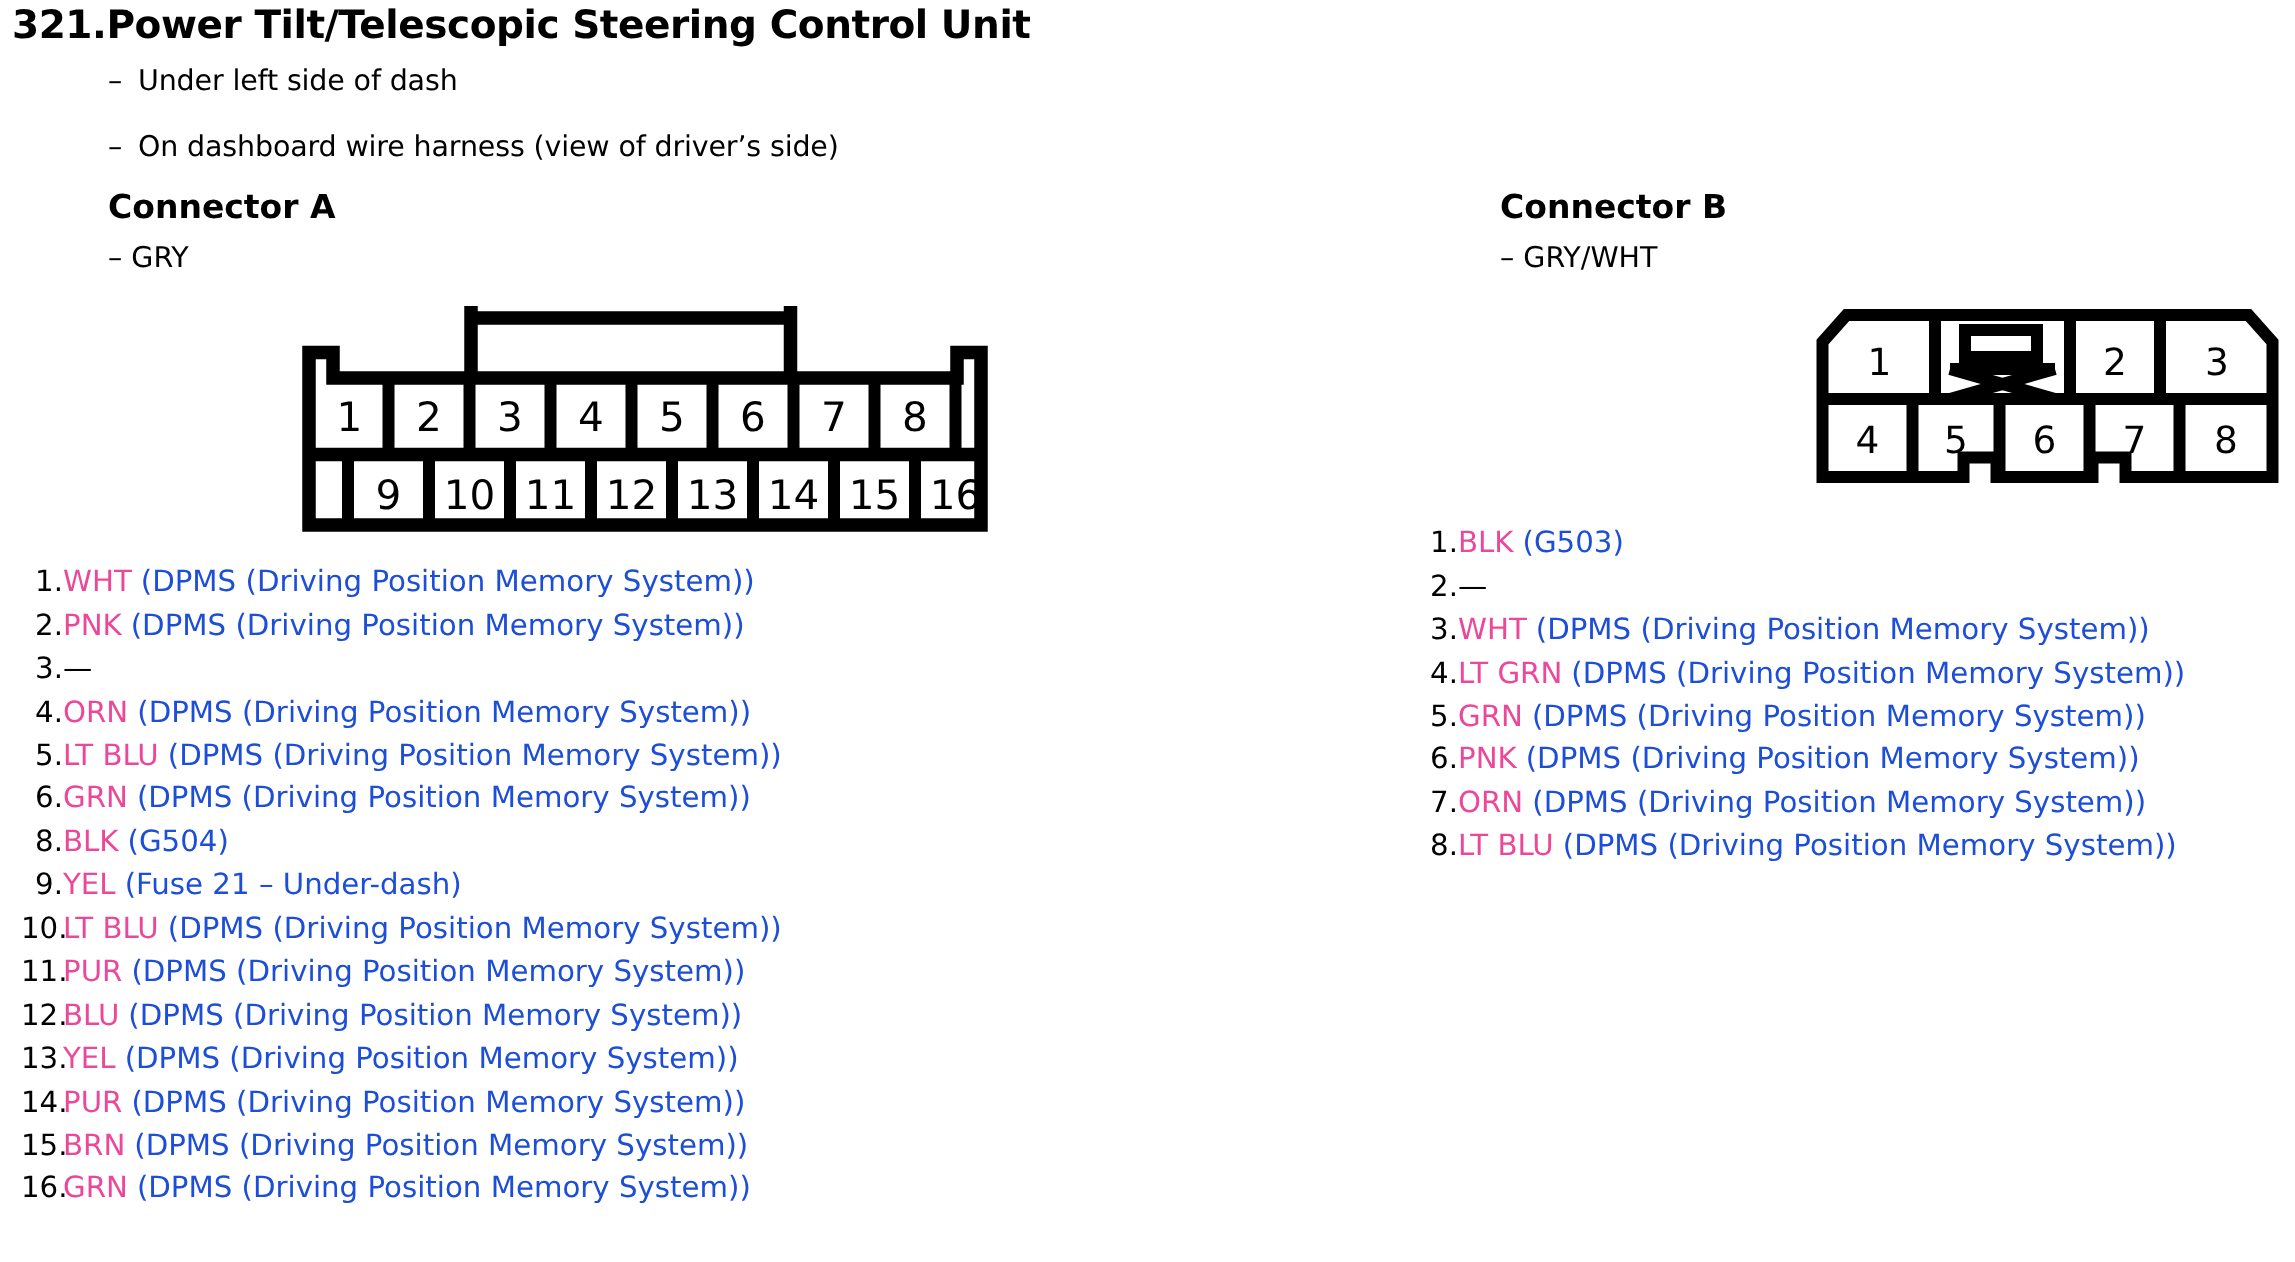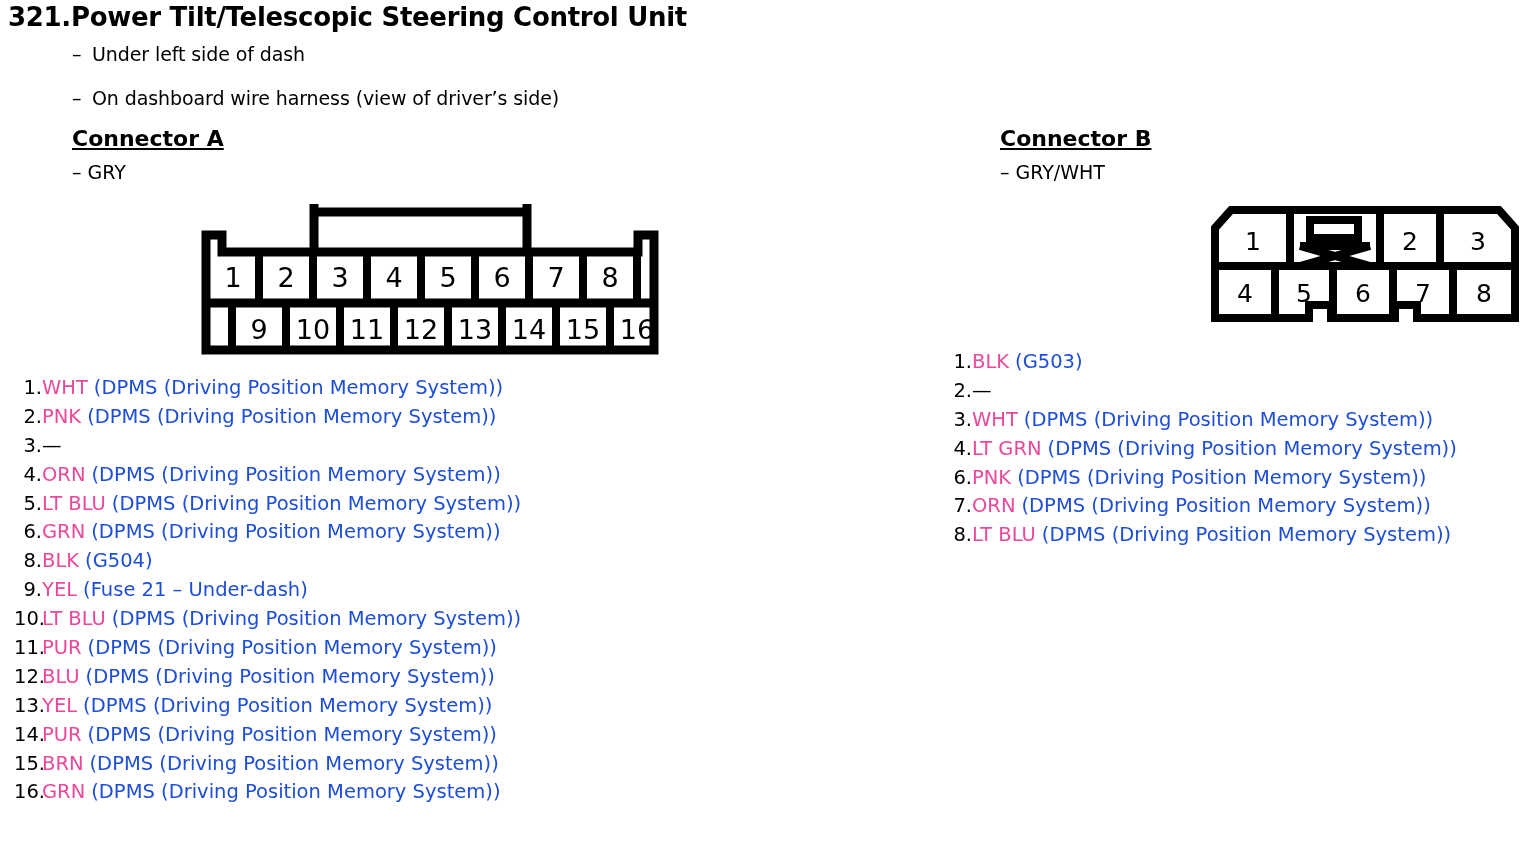--- a/index.html
+++ b/index.html
@@ -47,21 +47,20 @@
     position: absolute;
   }
   #connector-a-block { left: 0px; top: 0px; }
   #connector-b-block { left: 0px; top: 0px; }
 
   .conn-heading {
     position: absolute;
     font-size: 22px;
     font-weight: bold;
     white-space: nowrap;
-    text-decoration: underline;
   }
   .conn-color {
     position: absolute;
     font-size: 19px;
     white-space: nowrap;
   }
   #conn-a-heading { left: 72px; top: 126px; }
   #conn-a-color   { left: 72px; top: 161px; }
   #conn-b-heading { left: 1000px; top: 126px; }
   #conn-b-color   { left: 1000px; top: 161px; text-align: center; }
@@ -246,17 +245,18 @@
         <text x="279" y="104">8</text>
       </g>
     </svg>
   </div>
 
   <div class="pin-list" id="pin-list-b">
       <span class="pin-row"><span class="pin-idx">1.</span><span class="pin-wire">BLK</span><span class="pin-desc">(G503)</span></span>
       <span class="pin-row"><span class="pin-idx">2.</span><span class="pin-empty">—</span></span>
       <span class="pin-row"><span class="pin-idx">3.</span><span class="pin-wire">WHT</span><span class="pin-desc">(DPMS (Driving Position Memory System))</span></span>
       <span class="pin-row"><span class="pin-idx">4.</span><span class="pin-wire">LT GRN</span><span class="pin-desc">(DPMS (Driving Position Memory System))</span></span>
+      <span class="pin-row"><span class="pin-idx">5.</span><span class="pin-wire">GRN</span><span class="pin-desc">(DPMS (Driving Position Memory System))</span></span>
       <span class="pin-row"><span class="pin-idx">6.</span><span class="pin-wire">PNK</span><span class="pin-desc">(DPMS (Driving Position Memory System))</span></span>
       <span class="pin-row"><span class="pin-idx">7.</span><span class="pin-wire">ORN</span><span class="pin-desc">(DPMS (Driving Position Memory System))</span></span>
       <span class="pin-row"><span class="pin-idx">8.</span><span class="pin-wire">LT BLU</span><span class="pin-desc">(DPMS (Driving Position Memory System))</span></span>
     </div>
 </div>
 
 </body></html>

